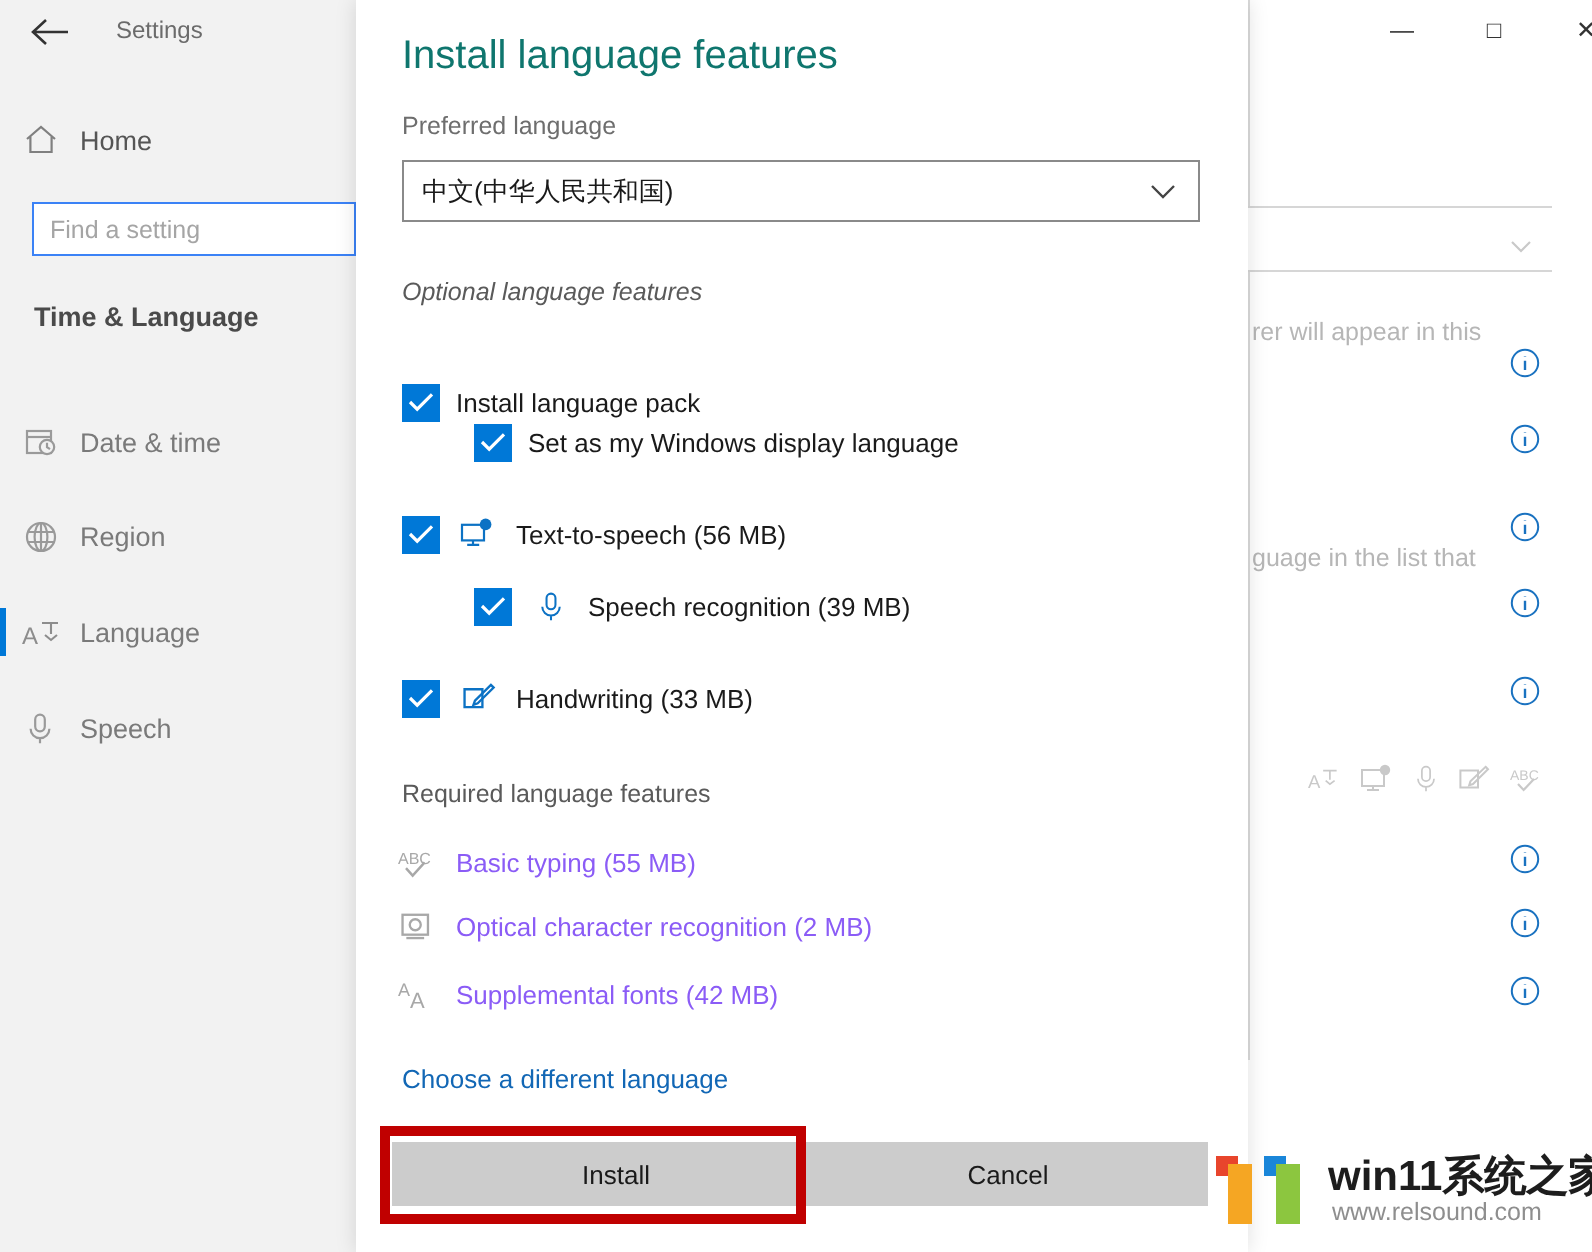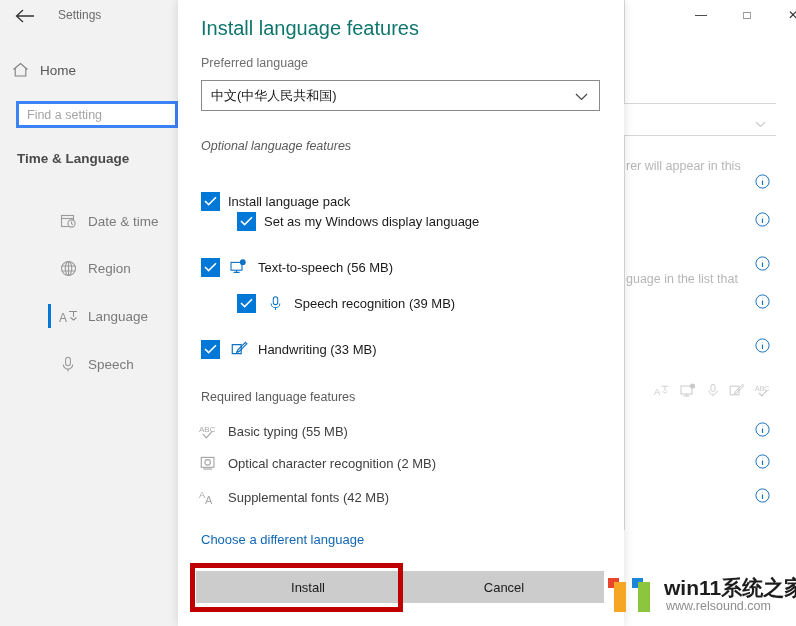--- a/index.html
+++ b/index.html
@@ -35,36 +35,36 @@
     position: absolute; left: 0; top: 55px; width: 178px; height: 30px;
     display: flex; align-items: center;
   }
   .nav-icon {
     width: 40px; display: flex; align-items: center; justify-content: center;
     color: #808080;
   }
   .nav-label { font-size: 13.5px; color: #555; }
   .search-box {
     position: absolute; left: 16px; top: 101px; width: 162px; height: 27px;
-    border: 3px solid #3b82f6; background: #ffffff;
+    border: 1px solid #3b82f6; background: #ffffff;
     display: flex; align-items: center;
   }
   .search-box input {
     border: none; outline: none; width: 100%; height: 100%;
     padding: 0 8px; font-size: 12.5px; color: #444;
     font-family: "Liberation Sans", sans-serif; background: transparent;
   }
   .search-box input::placeholder { color: #a5a5a5; }
   .section-heading {
     position: absolute; left: 17px; top: 151px;
     font-size: 13.5px; font-weight: bold; color: #4a4a4a;
   }
   .nav-item {
     position: absolute; left: 0; width: 188px; height: 36px;
-    display: flex; align-items: center; margin-left: 48px;
+    display: flex; align-items: center;
   }
   .nav-item.selected .sel-bar {
     position: absolute; left: 0; top: 6px; width: 3px; height: 24px;
     background: #0078d7;
   }
   .nav-item .nav-label { color: #7a7a7a; }
 
   
   .bg-content { position: absolute; left: 624px; top: 0; width: 172px; height: 626px; }
   .winctl {
@@ -117,21 +117,21 @@
   .cbx {
     width: 19px; height: 19px; background: #0078d7;
     display: flex; align-items: center; justify-content: center;
     flex: 0 0 19px;
   }
   .feat-icon {
     width: 22px; margin-left: 8px; display: flex; align-items: center;
     justify-content: center; color: #0c72c4;
   }
   .opt-text { font-size: 13px; color: #1a1a1a; margin-left: 8px; white-space: nowrap; }
-  .opt-text.dim { color: #404040; text-align: center; }
+  .opt-text.dim { color: #8b5cf6; text-align: center; }
   .req-icon {
     width: 22px; display: flex; align-items: center; justify-content: center;
     color: #a8a8a8; flex: 0 0 22px;
   }
   .info-icon {
     position: absolute; width: 15px; height: 15px; color: #1a72c0;
   }
 
   .diff-link {
     position: absolute; left: 23px; top: 532px;

